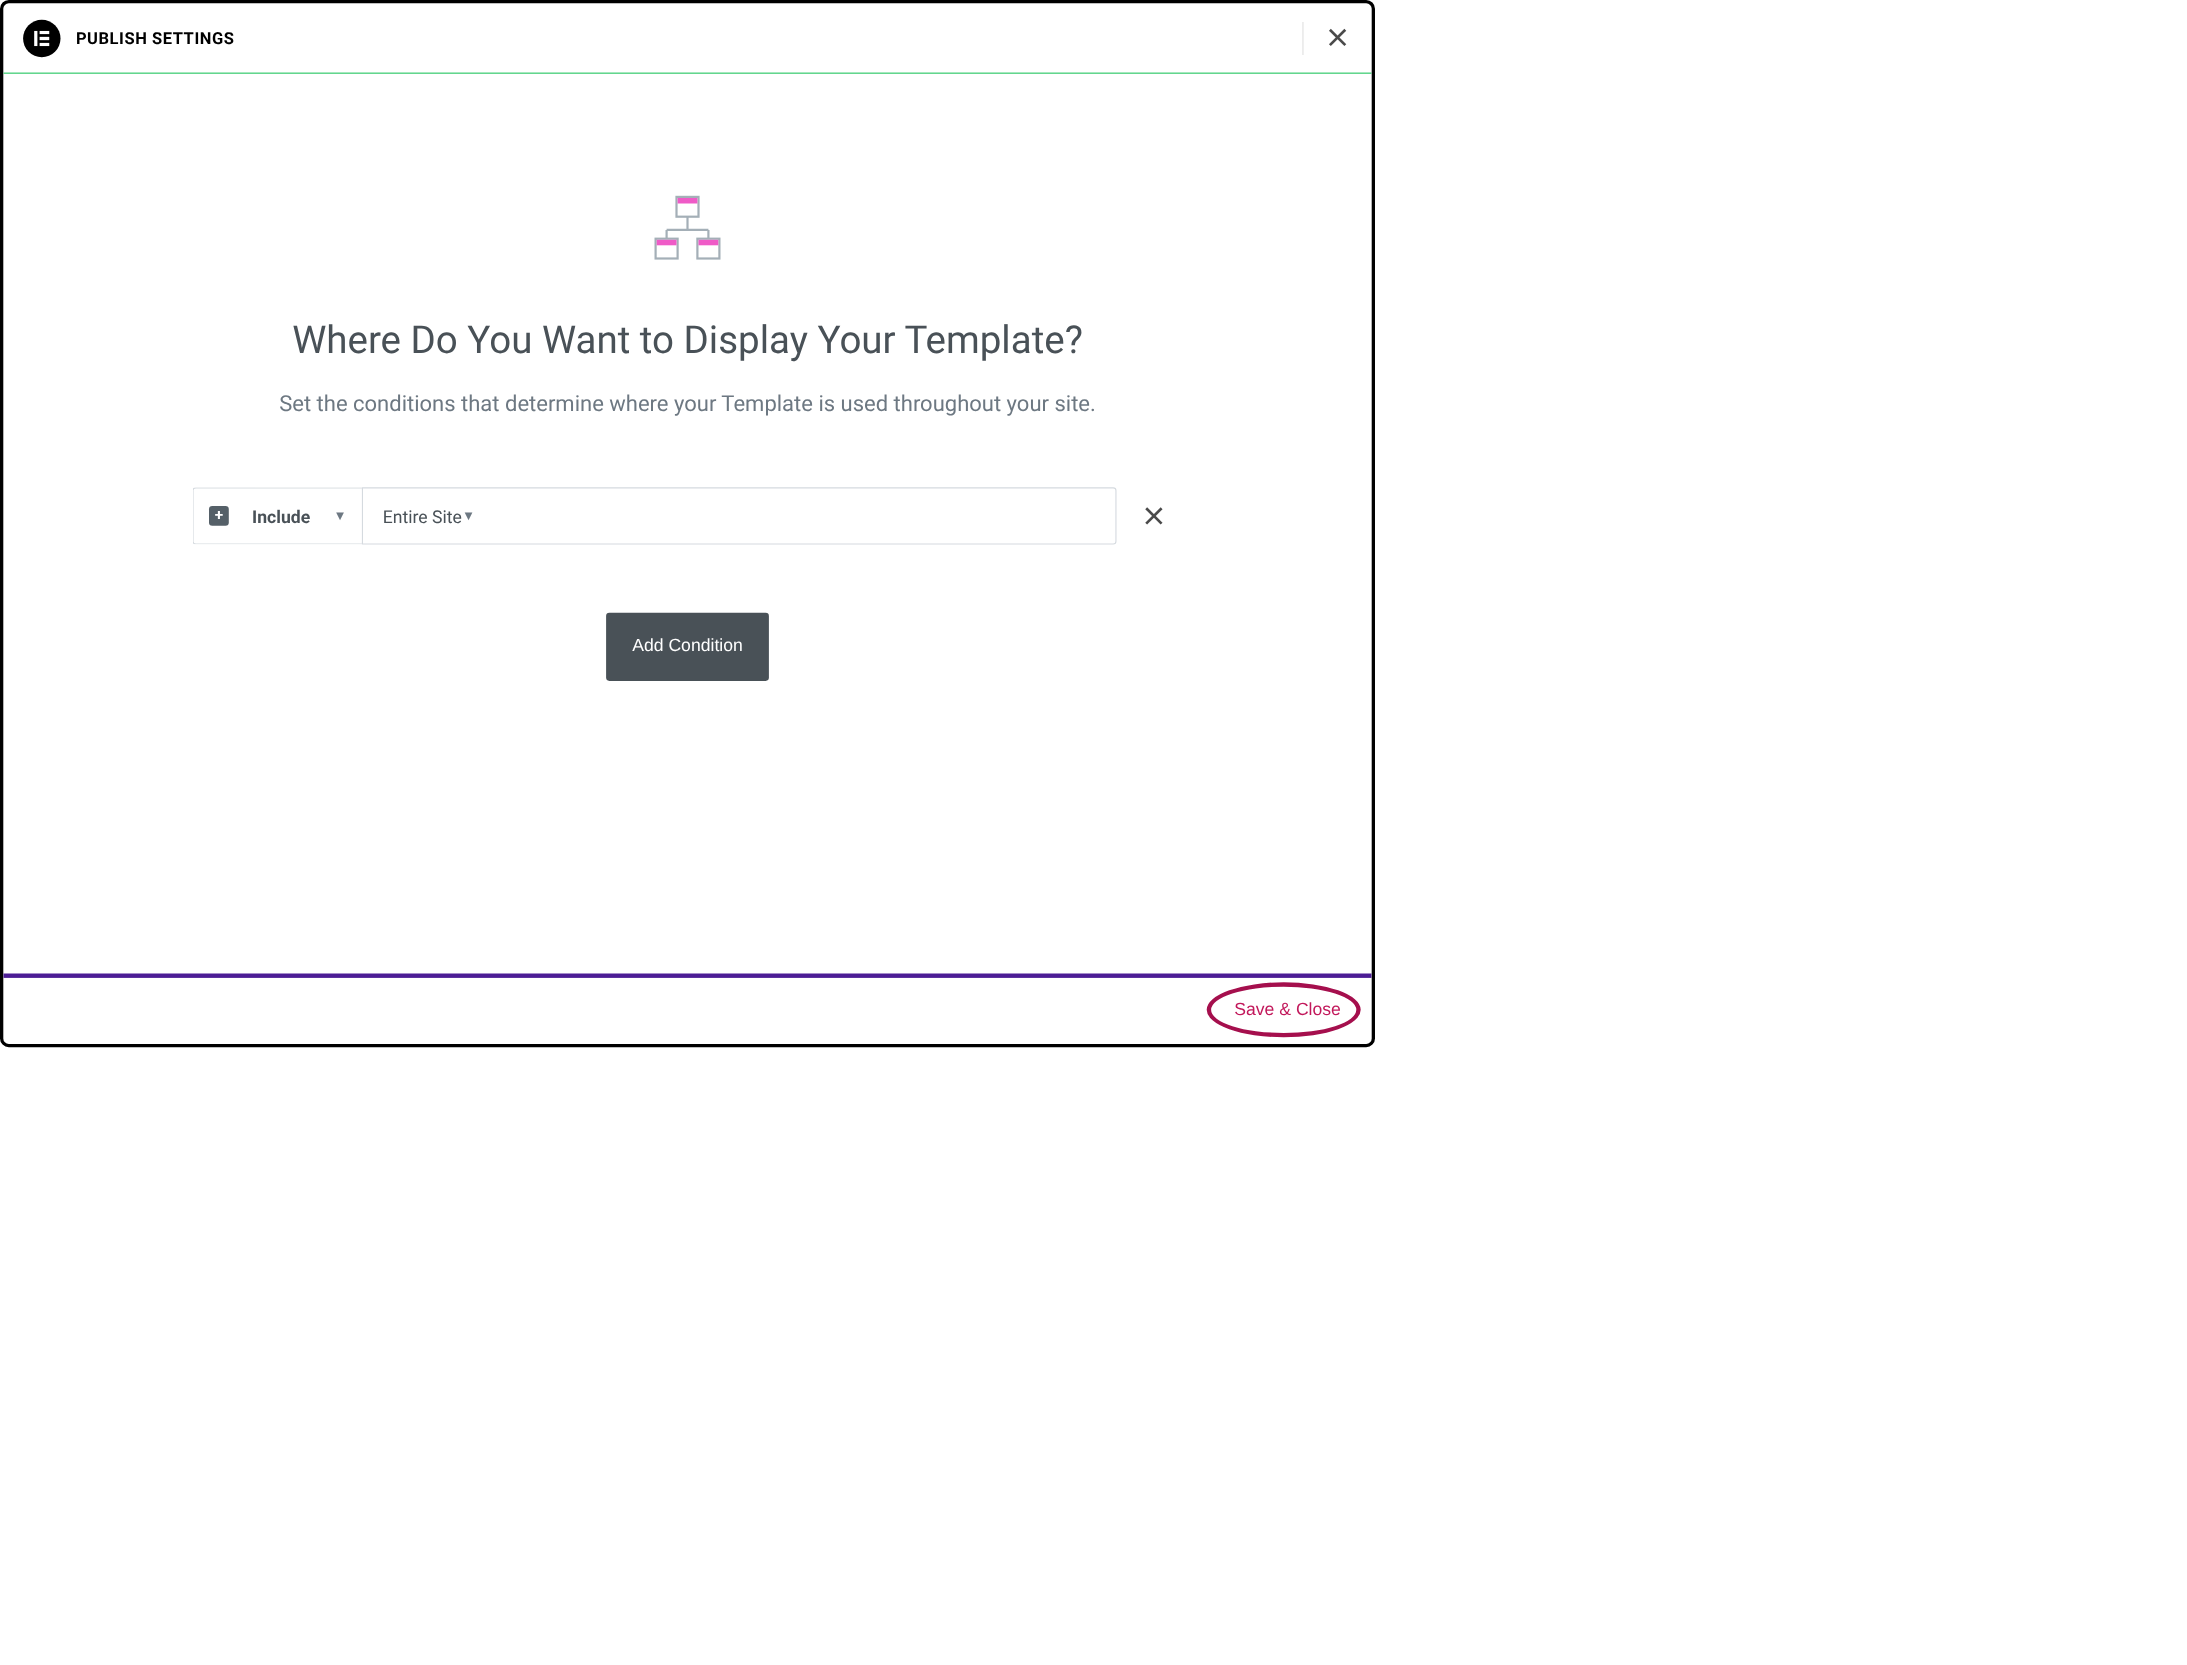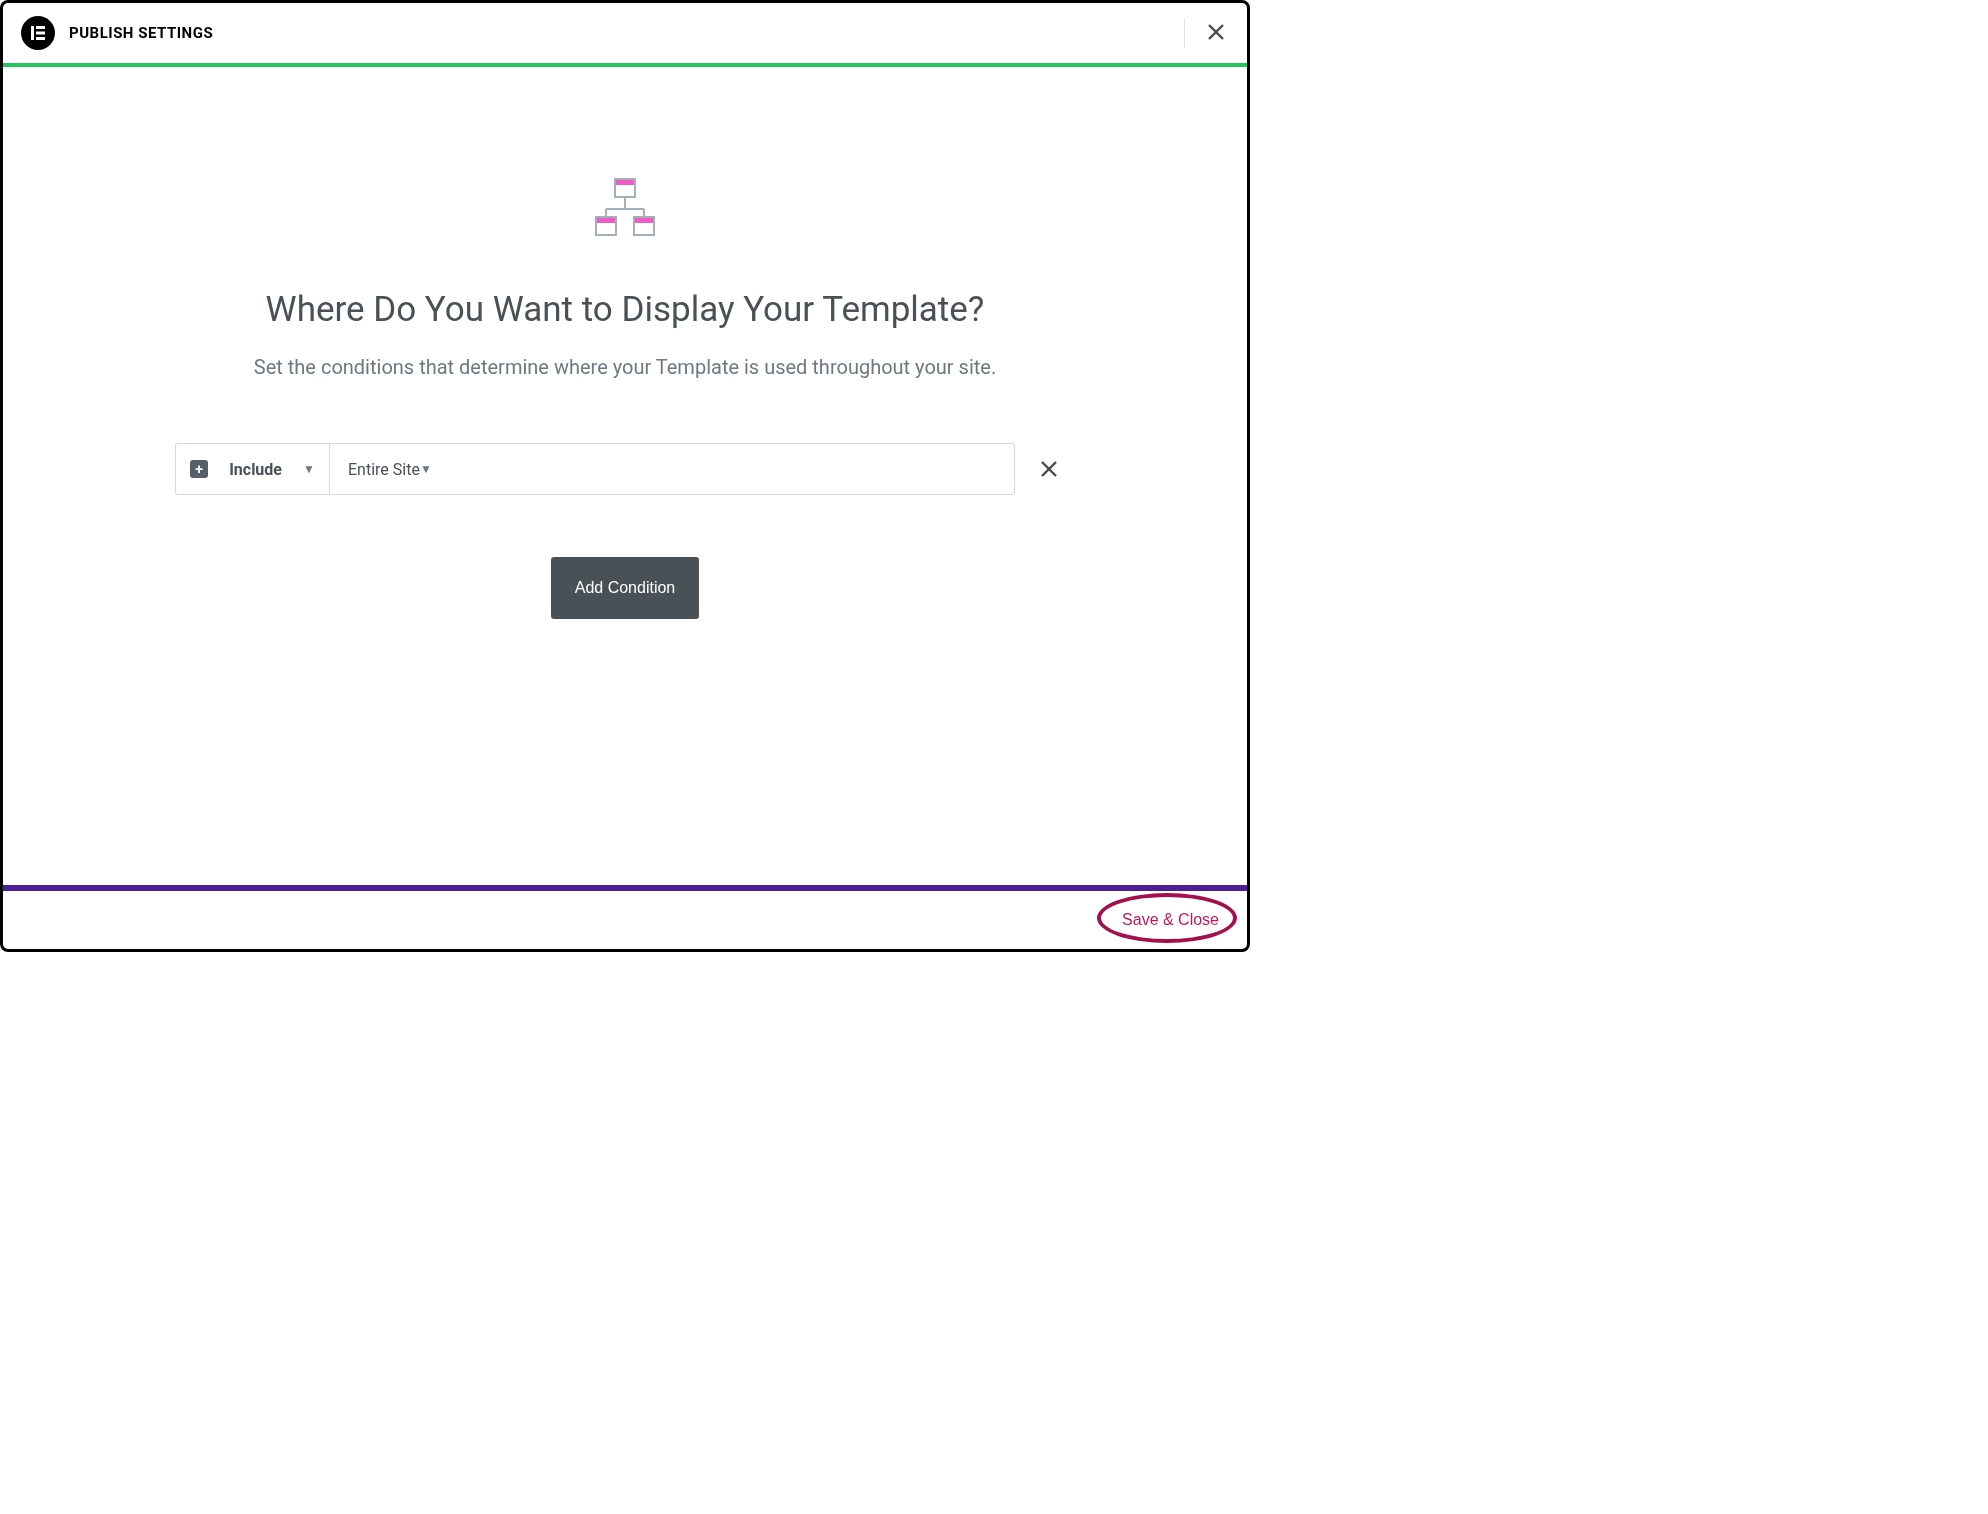--- a/index.html
+++ b/index.html
@@ -15,21 +15,21 @@
       border: 3px solid #000;
       border-radius: 8px;
       overflow: hidden;
       position: relative;
     }
     .header {
       display: flex;
       align-items: center;
       justify-content: space-between;
       padding: 12px 18px;
-      border-bottom: 4px solid #22c55e;
+      border-bottom: 1px solid #22c55e;
       height: 64px;
     }
     .header-left {
       display: flex;
       align-items: center;
       gap: 14px;
     }
     .logo {
       width: 34px;
       height: 34px;
@@ -161,21 +161,21 @@
       font-size: 16px;
       border-radius: 3px;
       cursor: pointer;
     }
     .footer {
       position: absolute;
       bottom: 0;
       left: 0;
       right: 0;
       height: 64px;
-      border-top: 6px solid #4c1d95;
+      border-top: 4px solid #4c1d95;
       display: flex;
       align-items: center;
       justify-content: flex-end;
       padding: 0 28px;
     }
     .save-btn {
       color: #c2185b;
       font-size: 16px;
       cursor: pointer;
       background: none;

